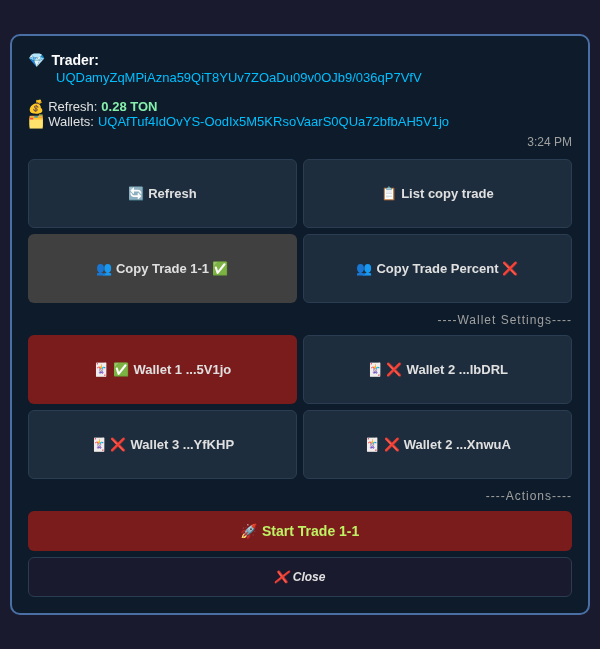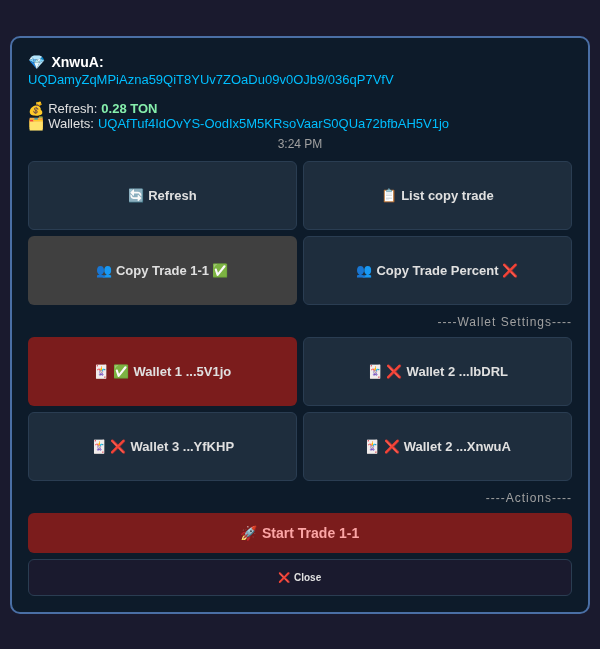--- a/index.html
+++ b/index.html
@@ -51,20 +51,21 @@
 
     .trader-label .diamond-icon {
       color: #00bfff;
     }
 
     .trader-address {
       color: #00bfff;
       font-size: 13px;
       word-break: break-all;
       margin-top: 2px;
+      margin-left: 28px;
     }
 
     .balance-section {
       margin-bottom: 6px;
     }
 
     .balance-row {
       font-size: 13px;
       color: #e0e0e0;
       display: flex;
@@ -85,21 +86,21 @@
       flex-wrap: wrap;
     }
 
     .wallets-address {
       color: #00bfff;
       word-break: break-all;
     }
 
     .header-time-row {
       display: flex;
-      justify-content: center;
+      justify-content: flex-end;
       margin-bottom: 10px;
     }
 
     .time-label {
       color: #a0a0a0;
       font-size: 12px;
     }
 
     .btn-row {
       display: grid;
@@ -145,67 +146,68 @@
     .section-divider {
       text-align: right;
       color: #a0a0a0;
       font-size: 12px;
       margin: 10px 0 8px 0;
       letter-spacing: 1px;
     }
 
     .btn-start {
       background: #7b1c1c;
-      color: #fca5a5;
+      color: #bef264;
       padding: 12px 16px;
       border-radius: 6px;
       font-size: 14px;
       font-weight: 700;
       cursor: pointer;
       border: none;
       width: 100%;
       display: flex;
       align-items: center;
       justify-content: center;
       gap: 8px;
       margin-bottom: 6px;
       transition: opacity 0.15s;
     }
 
     .btn-close {
       background: #1a1a2e;
       color: #e0e0e0;
       padding: 12px 8px;
       border-radius: 6px;
-      font-size: 10px;
+      font-size: 12px;
       font-weight: 600;
       cursor: pointer;
       border: 1px solid #2a3d52;
       width: 100%;
       display: flex;
       align-items: center;
       justify-content: center;
       gap: 8px;
       transition: opacity 0.15s;
+      font-style: italic;
     }
 
     .emoji {
       font-style: normal;
     }
   </style>
 </head>
 <body>
 
 <div class="app-container">
   <div class="card">
 
     <div class="trader-section">
       <div class="trader-label">
         <span class="diamond-icon emoji">💎</span>
-        <span>XnwuA:</span>
+        <span>Trader:</span>
       </div>
       <div class="trader-address">UQDamyZqMPiAzna59QiT8YUv7ZOaDu09v0OJb9/036qP7VfV</div>
     </div>
 
     <div class="balance-section">
       <div class="balance-row">
         <span class="emoji">💰</span>
         <span>Refresh:</span>
         <strong>0.28 TON</strong>
       </div>

